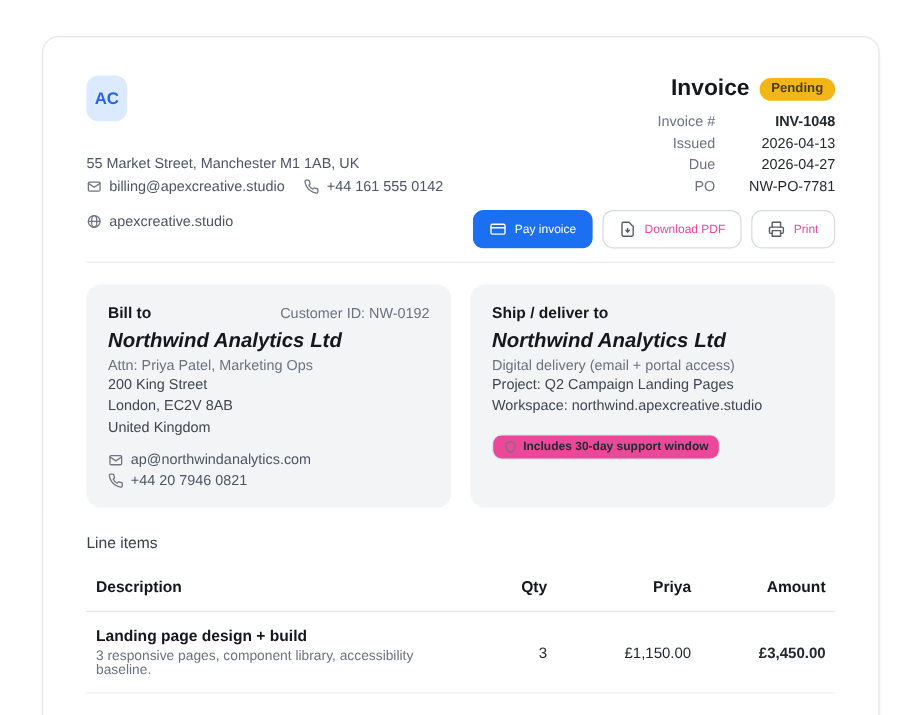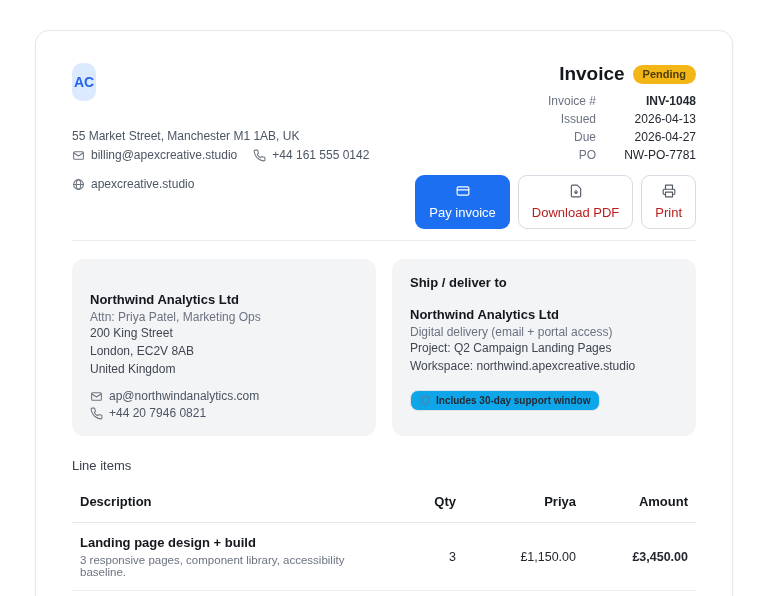--- a/index.html
+++ b/index.html
@@ -17,21 +17,21 @@
     background: #fff;
     border: 1px solid #e4e7ec;
     border-radius: 14px;
     padding: 32px 36px 40px;
     box-shadow: 0 1px 3px rgba(16,24,40,.05);
   }
   
   .header { display: flex; justify-content: space-between; }
   .brand-row { display: flex; gap: 11px; align-items: flex-start; }
   .logo {
-    width: 24px; height: 38px; border-radius: 10px;
+    width: 34px; height: 38px; border-radius: 10px;
     background: #dbeafe; color: #2563eb;
     font-weight: bold; font-size: 14px;
     display: flex; align-items: center; justify-content: center;
     flex: none;
   }
   .company-name { font-size: 20px; font-weight: bold; color: #14171c; line-height: 1.15; }
   .tagline { font-size: 11.5px; color: #6b7280; margin-top: 3px; }
   .addr { font-size: 12px; color: #4b5563; margin-top: 28px; }
   .contact-row { display: flex; gap: 16px; margin-top: 5px; font-size: 12px; color: #4b5563; align-items: flex-end; }
   .website-row { margin-top: 15px; }
@@ -47,48 +47,47 @@
     font-size: 11px; font-weight: bold;
     padding: 3px 10px 4px; border-radius: 999px;
   }
   .meta-grid { margin-top: 9px; display: grid; grid-template-columns: 1fr 100px; row-gap: 4px; font-size: 12px; }
   .meta-label { color: #6b7280; text-align: right; }
   .meta-value { text-align: right; color: #23282f; }
   .meta-value.strong { font-weight: bold; }
   .actions { display: flex; gap: 8px; justify-content: flex-end; margin-top: 13px; }
   .btn {
     display: inline-flex; align-items: center; gap: 7px;
-    font-size: 13px; font-family: inherit;
+    font-size: 10px; font-family: inherit;
     border-radius: 9px; padding: 8px 13px;
     border: 1px solid transparent; background: #fff; cursor: pointer;
     white-space: nowrap;
-    flex-direction: column;
   }
   .btn-primary { background: #1d6ff2; color: #fff; }
-  .btn-secondary { border-color: #d7dbe1; color: #b91c1c; text-align: right; }
+  .btn-secondary { border-color: #d7dbe1; color: #ec4899; text-align: right; }
   .btn .ic { width: 14px; height: 14px; }
   .btn-secondary .ic { stroke: #555c66; }
 
   .divider { border: none; border-top: 1px solid #e8eaee; margin: 11px 0 18px; }
 
   
   .panels { display: grid; grid-template-columns: 1fr 1fr; gap: 16px; }
   .panel { background: #f3f4f6; border-radius: 12px; padding: 16px 18px; min-height: 172px; }
   .panel-head { display: flex; justify-content: space-between; align-items: baseline; }
   .panel-title { font-weight: bold; font-size: 13px; color: #14171c; }
   .muted { color: #6b7280; }
   .small { font-size: 12px; }
-  .org-name { font-weight: bold; font-size: 13px; margin-top: 17px; color: #14171c; }
+  .org-name { font-weight: bold; font-size: 17px; margin-top: 6px; color: #14171c; font-style: italic; }
   .sub-line { font-size: 12px; color: #6b7280; margin-top: 3px; }
   .addr-block { font-size: 12px; color: #3f4650; margin-top: 0; line-height: 1.5; }
   .panel-contacts { margin-top: 11px; }
   .panel-contacts .icon-text { display: flex; margin-top: 3px; font-size: 12px; color: #4b5563; }
   .support-badge {
     display: inline-flex; align-items: center; gap: 5px;
-    background: #0ea5e9; border: 1px solid #e0e3e8; border-radius: 8px;
+    background: #ec4899; border: 1px solid #e0e3e8; border-radius: 8px;
     padding: 4px 9px; font-size: 10px; font-weight: bold; color: #242a33;
     margin-top: 15px;
   }
   .support-badge .ic { width: 11px; height: 11px; }
 
   
   .line-items-label { font-size: 13px; color: #39404a; margin: 22px 0 0; }
   .table { margin-top: 11px; }
   .thead, .trow {
     display: grid;
@@ -182,20 +181,24 @@
           <span>Print</span>
         </button>
       </div>
     </div>
   </div>
 
   <hr class="divider">
 
   <div class="panels">
     <div class="panel">
+      <div class="panel-head">
+        <span class="panel-title">Bill to</span>
+        <span class="muted small">Customer ID: NW-0192</span>
+      </div>
       <div class="org-name">Northwind Analytics Ltd</div>
       <div class="sub-line">Attn: Priya Patel, Marketing Ops</div>
       <div class="addr-block">
         <div>200 King Street</div>
         <div>London, EC2V 8AB</div>
         <div>United Kingdom</div>
       </div>
       <div class="panel-contacts">
         <span class="icon-text">
           <svg class="ic" viewBox="0 0 24 24">

